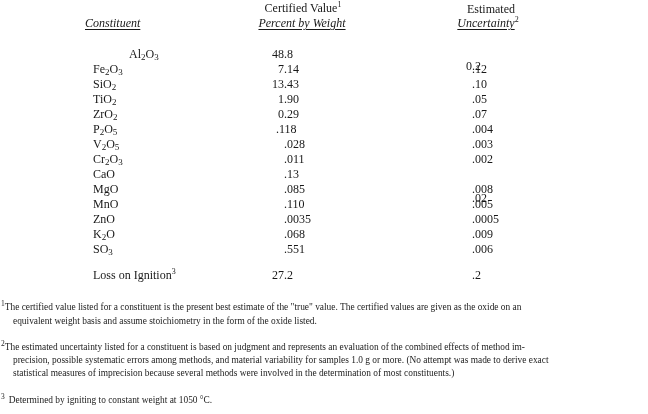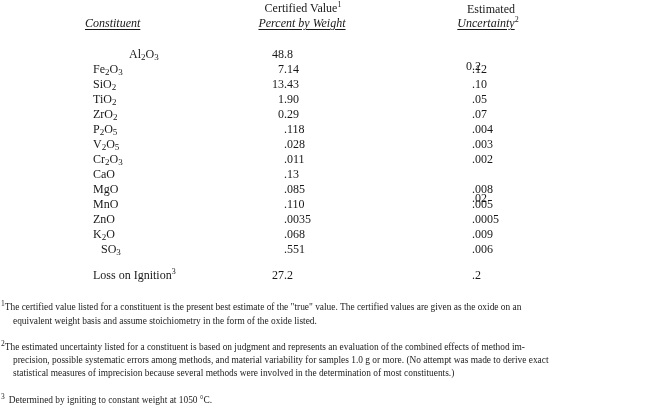--- a/index.html
+++ b/index.html
@@ -46,21 +46,21 @@
     <div class="abs cell" style="left: 93px; top: 78px;">SiO<span class="sb">2</span></div>
     <div class="abs cell" style="left: 272px; top: 78px;">13.43</div>
     <div class="abs cell" style="left: 472px; top: 78px;">.10</div>
     <div class="abs cell" style="left: 93px; top: 93px;">TiO<span class="sb">2</span></div>
     <div class="abs cell" style="left: 278px; top: 93px;">1.90</div>
     <div class="abs cell" style="left: 472px; top: 93px;">.05</div>
     <div class="abs cell" style="left: 93px; top: 108px;">ZrO<span class="sb">2</span></div>
     <div class="abs cell" style="left: 278px; top: 108px;">0.29</div>
     <div class="abs cell" style="left: 472px; top: 108px;">.07</div>
     <div class="abs cell" style="left: 93px; top: 123px;">P<span class="sb">2</span>O<span class="sb">5</span></div>
-    <div class="abs cell" style="left: 284px; top: 123px;">.118</div>
+    <div class="abs cell" style="left: 276px; top: 123px;">.118</div>
     <div class="abs cell" style="left: 472px; top: 123px;">.004</div>
     <div class="abs cell" style="left: 93px; top: 138px;">V<span class="sb">2</span>O<span class="sb">5</span></div>
     <div class="abs cell" style="left: 284px; top: 138px;">.028</div>
     <div class="abs cell" style="left: 472px; top: 138px;">.003</div>
     <div class="abs cell" style="left: 93px; top: 153px;">Cr<span class="sb">2</span>O<span class="sb">3</span></div>
     <div class="abs cell" style="left: 284px; top: 153px;">.011</div>
     <div class="abs cell" style="left: 472px; top: 153px;">.002</div>
     <div class="abs cell" style="left: 93px; top: 168px;">CaO</div>
     <div class="abs cell" style="left: 284px; top: 168px;">.13</div>
     <div class="abs cell" style="left: 472px; top: 168px; margin-top: 24px;">.02</div>
@@ -69,21 +69,21 @@
     <div class="abs cell" style="left: 472px; top: 183px;">.008</div>
     <div class="abs cell" style="left: 93px; top: 198px;">MnO</div>
     <div class="abs cell" style="left: 284px; top: 198px;">.110</div>
     <div class="abs cell" style="left: 472px; top: 198px;">.005</div>
     <div class="abs cell" style="left: 93px; top: 213px;">ZnO</div>
     <div class="abs cell" style="left: 284px; top: 213px;">.0035</div>
     <div class="abs cell" style="left: 472px; top: 213px;">.0005</div>
     <div class="abs cell" style="left: 93px; top: 228px;">K<span class="sb">2</span>O</div>
     <div class="abs cell" style="left: 284px; top: 228px;">.068</div>
     <div class="abs cell" style="left: 472px; top: 228px;">.009</div>
-    <div class="abs cell" style="left: 93px; top: 243px; margin-left: 8px;">SO<span class="sb">3</span></div>
+    <div class="abs cell" style="left: 93px; top: 243px;">SO<span class="sb">3</span></div>
     <div class="abs cell" style="left: 284px; top: 243px;">.551</div>
     <div class="abs cell" style="left: 472px; top: 243px;">.006</div>
     <div class="abs cell" style="left: 93px; top: 269px;">Loss on Ignition<span class="s">3</span></div>
     <div class="abs cell" style="left: 272px; top: 269px;">27.2</div>
     <div class="abs cell" style="left: 472px; top: 269px;">.2</div>
     <div class="fn" style="top: 300px; line-height: 14px;">
       <span class="fnline"><span class="fnsup">1</span>The certified value listed for a constituent is the present best estimate of the "true" value.  The certified values are given as the oxide on an</span>
       <span class="fnline cont">equivalent weight basis and assume stoichiometry in the form of the oxide listed.</span>
     </div>
     <div class="fn" style="top: 341px; line-height: 13px;">

